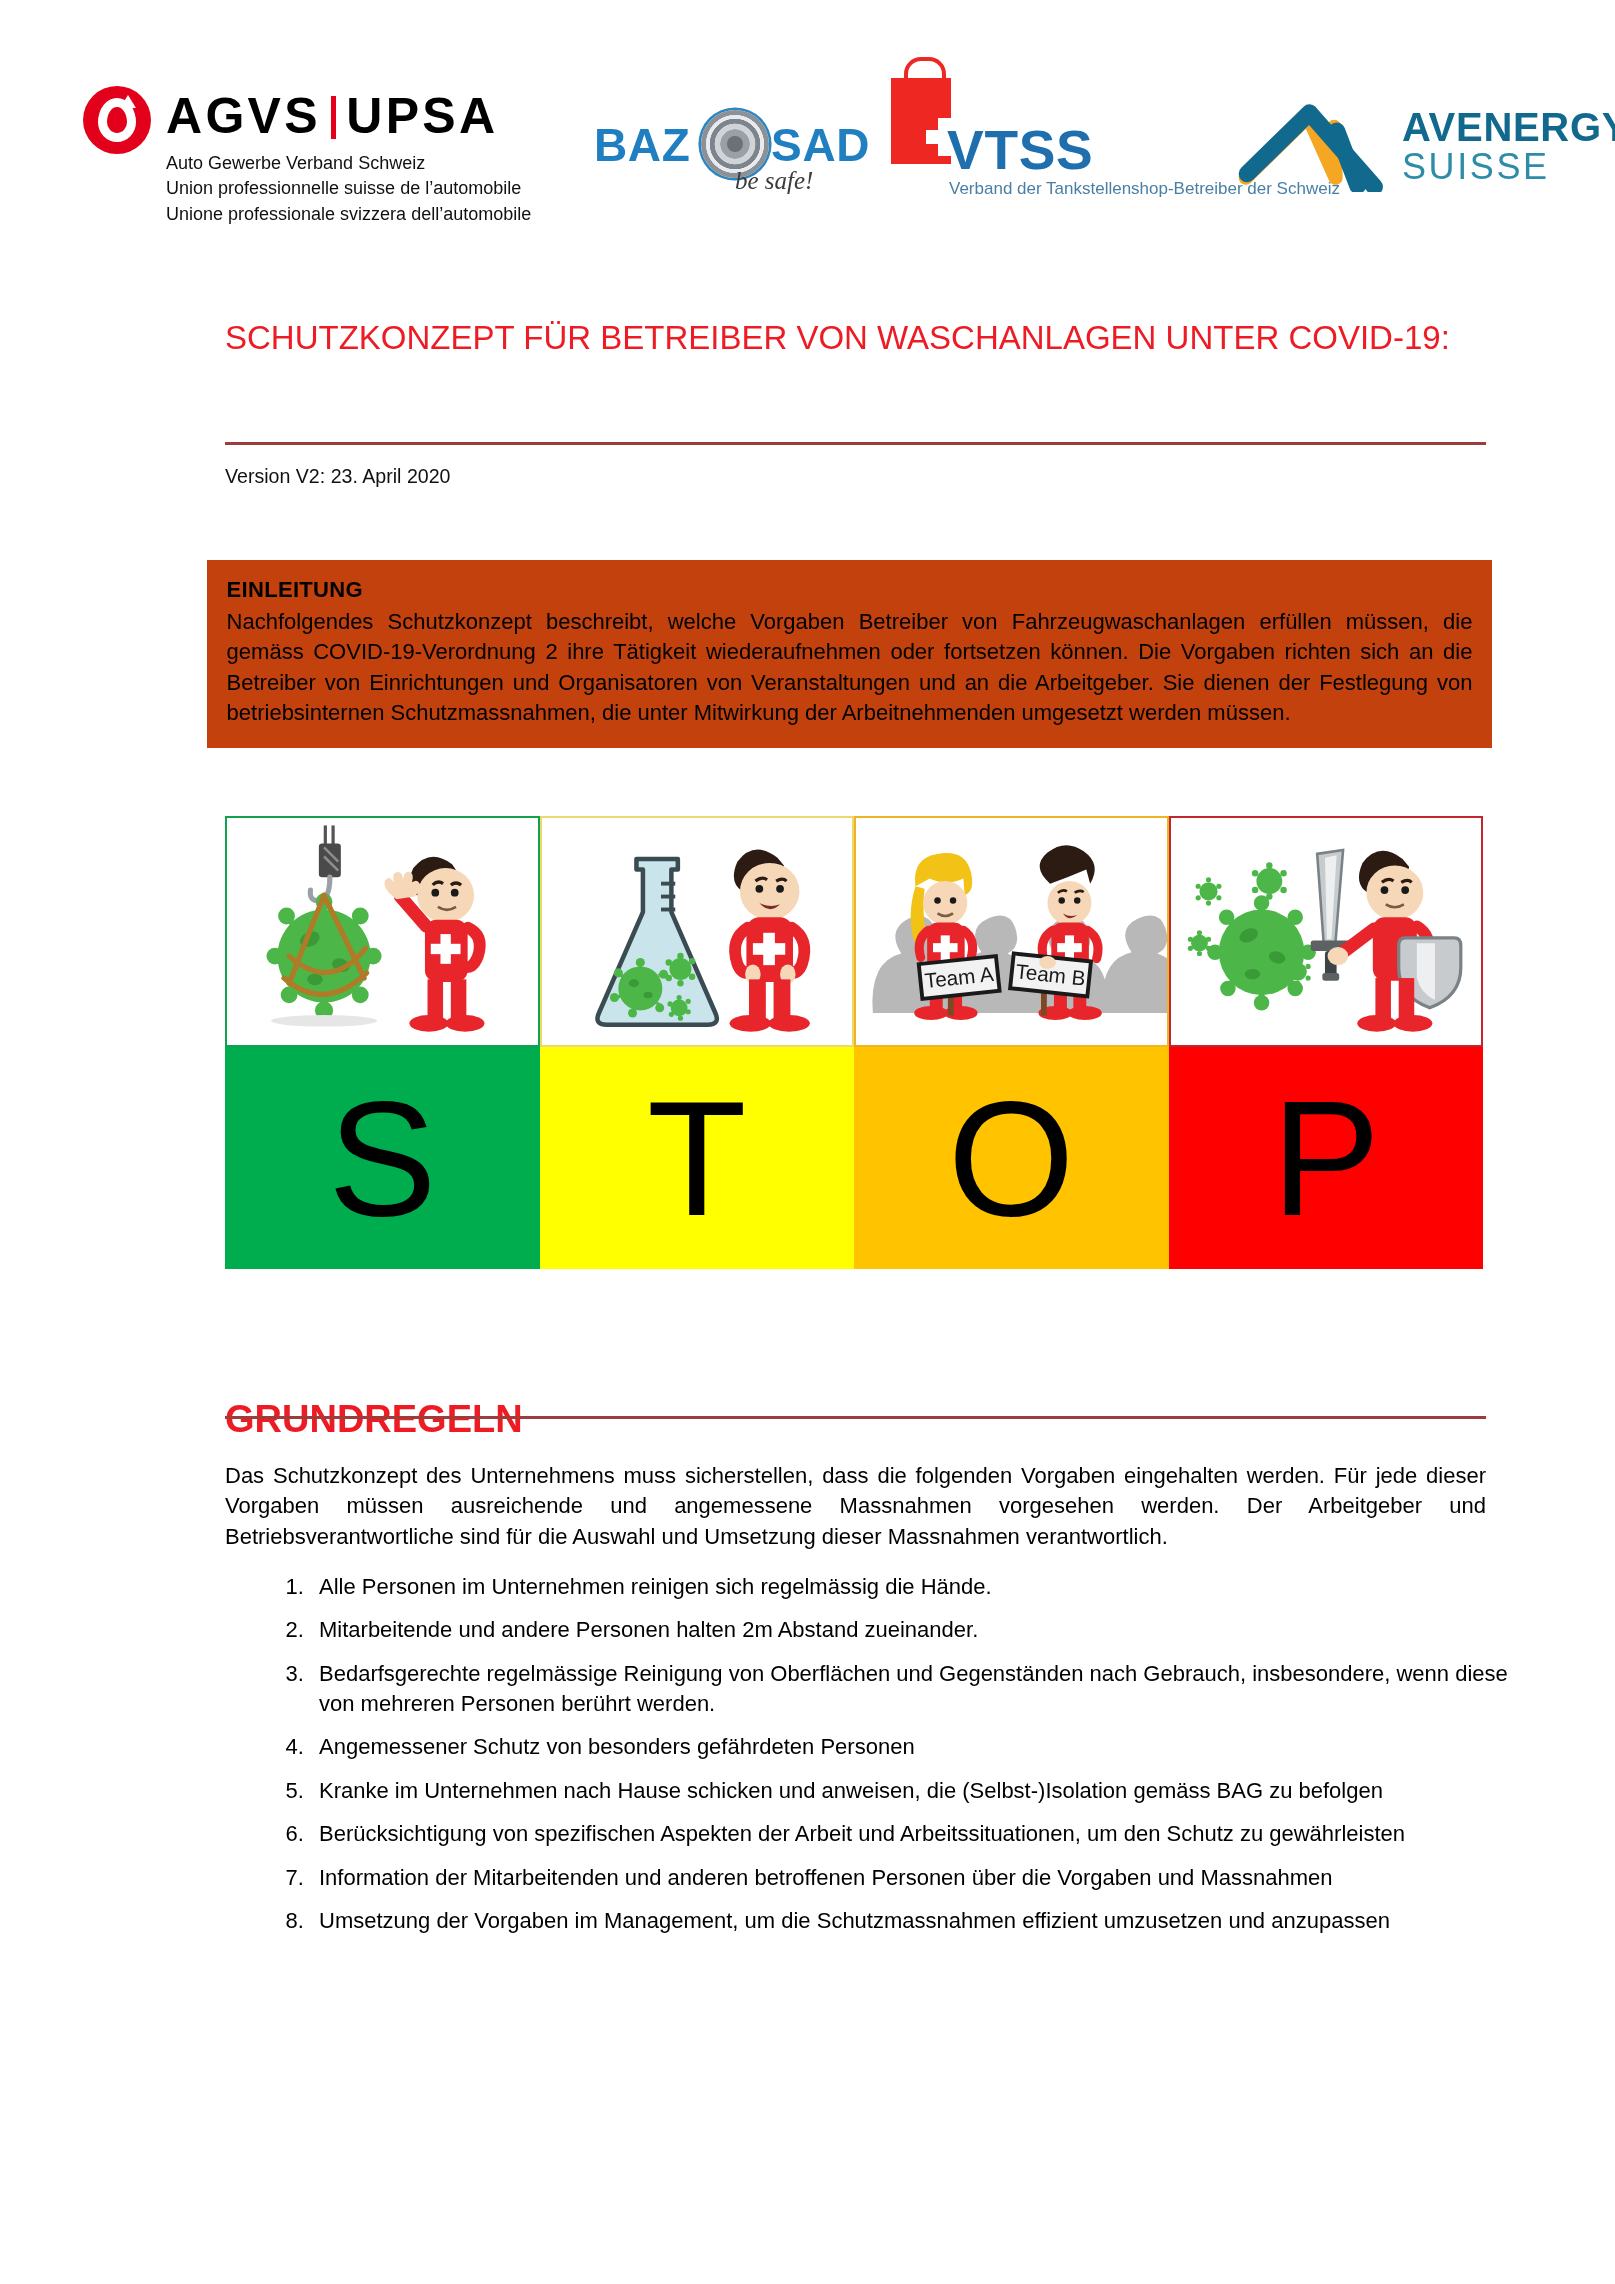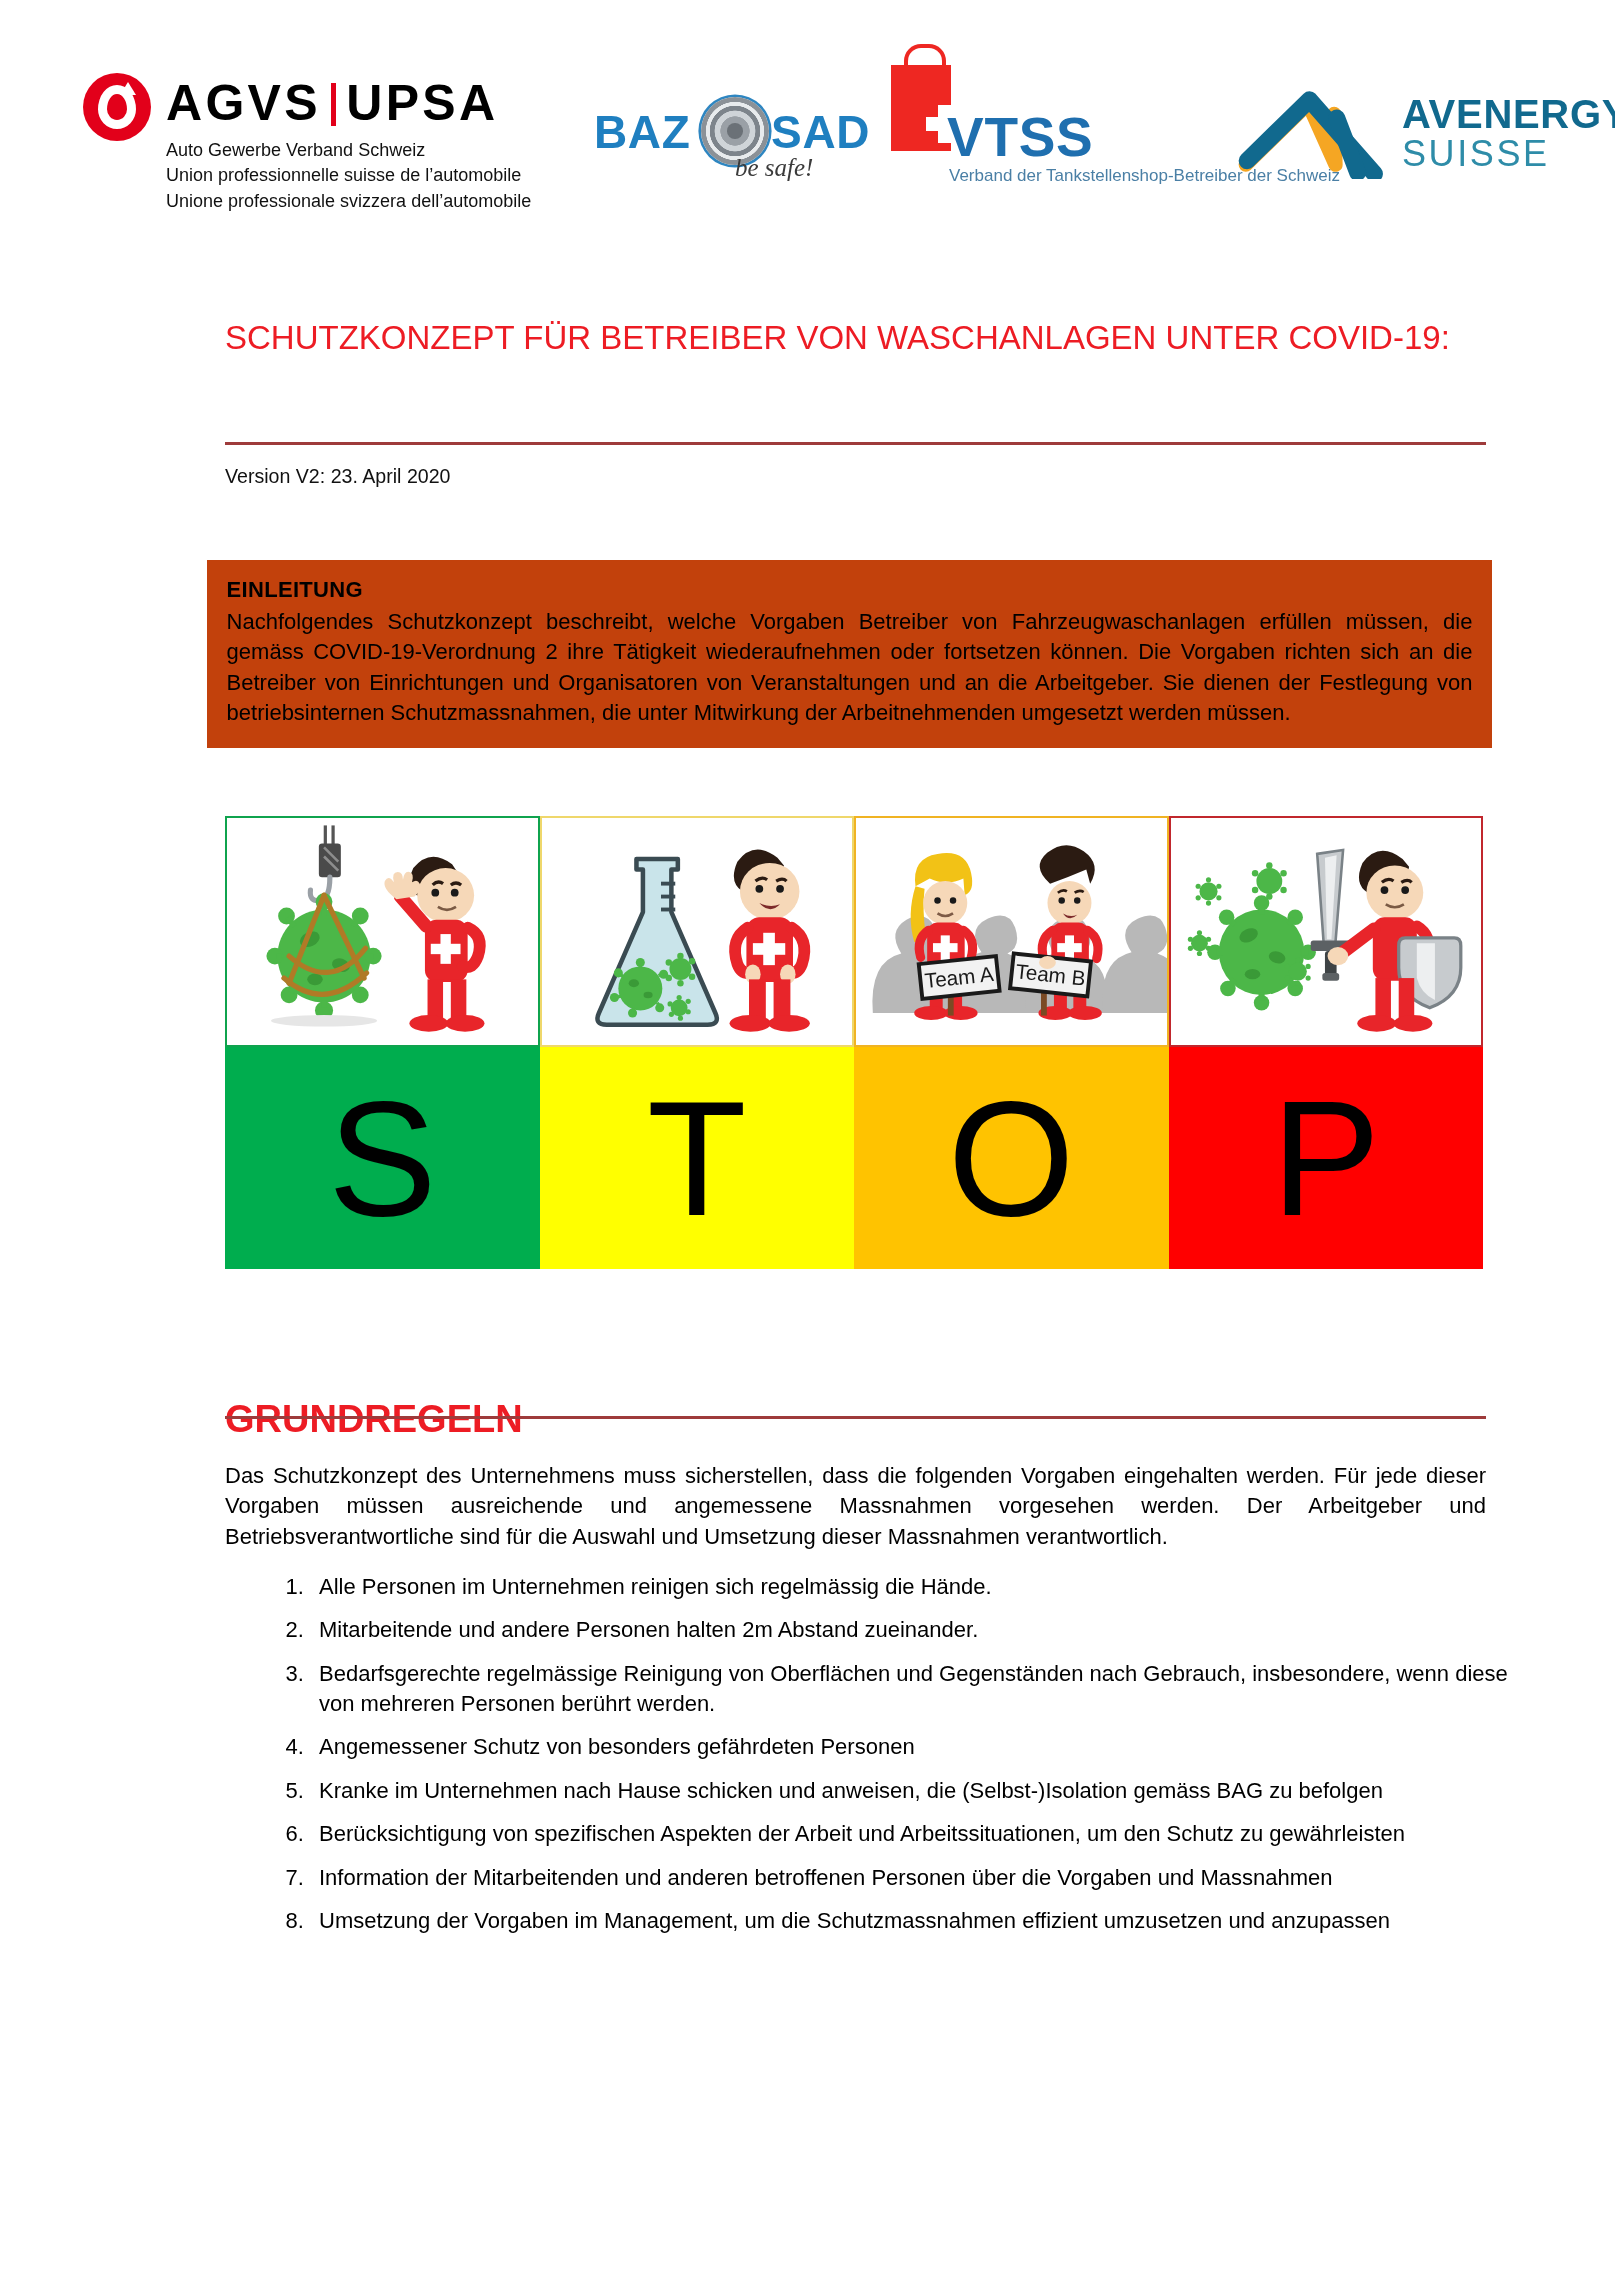--- a/index.html
+++ b/index.html
@@ -7,21 +7,21 @@
     width:1616px;height:2284px;
     background:#ffffff;
     font-family:"Liberation Sans", sans-serif;
     color:#000;
     overflow:hidden;
     position:relative;
   }
 
   
   .logo-bar{
-    position:absolute; left:0; top:58px; width:1616px; height:163px;
+    position:absolute; left:0; top:71px; width:1616px; height:163px;
   }
 
   
   .agvs{position:absolute; left:83px; top:9.8px; width:482px; height:150px;}
   .agvs-mark{
     position:absolute; left:0; top:5.2px; width:68px; height:68px;
     border-radius:50%; background:#E2001A;
   }
   .agvs-mark::after{
     content:""; position:absolute; left:15px; top:11.7px; width:38px; height:44px;

